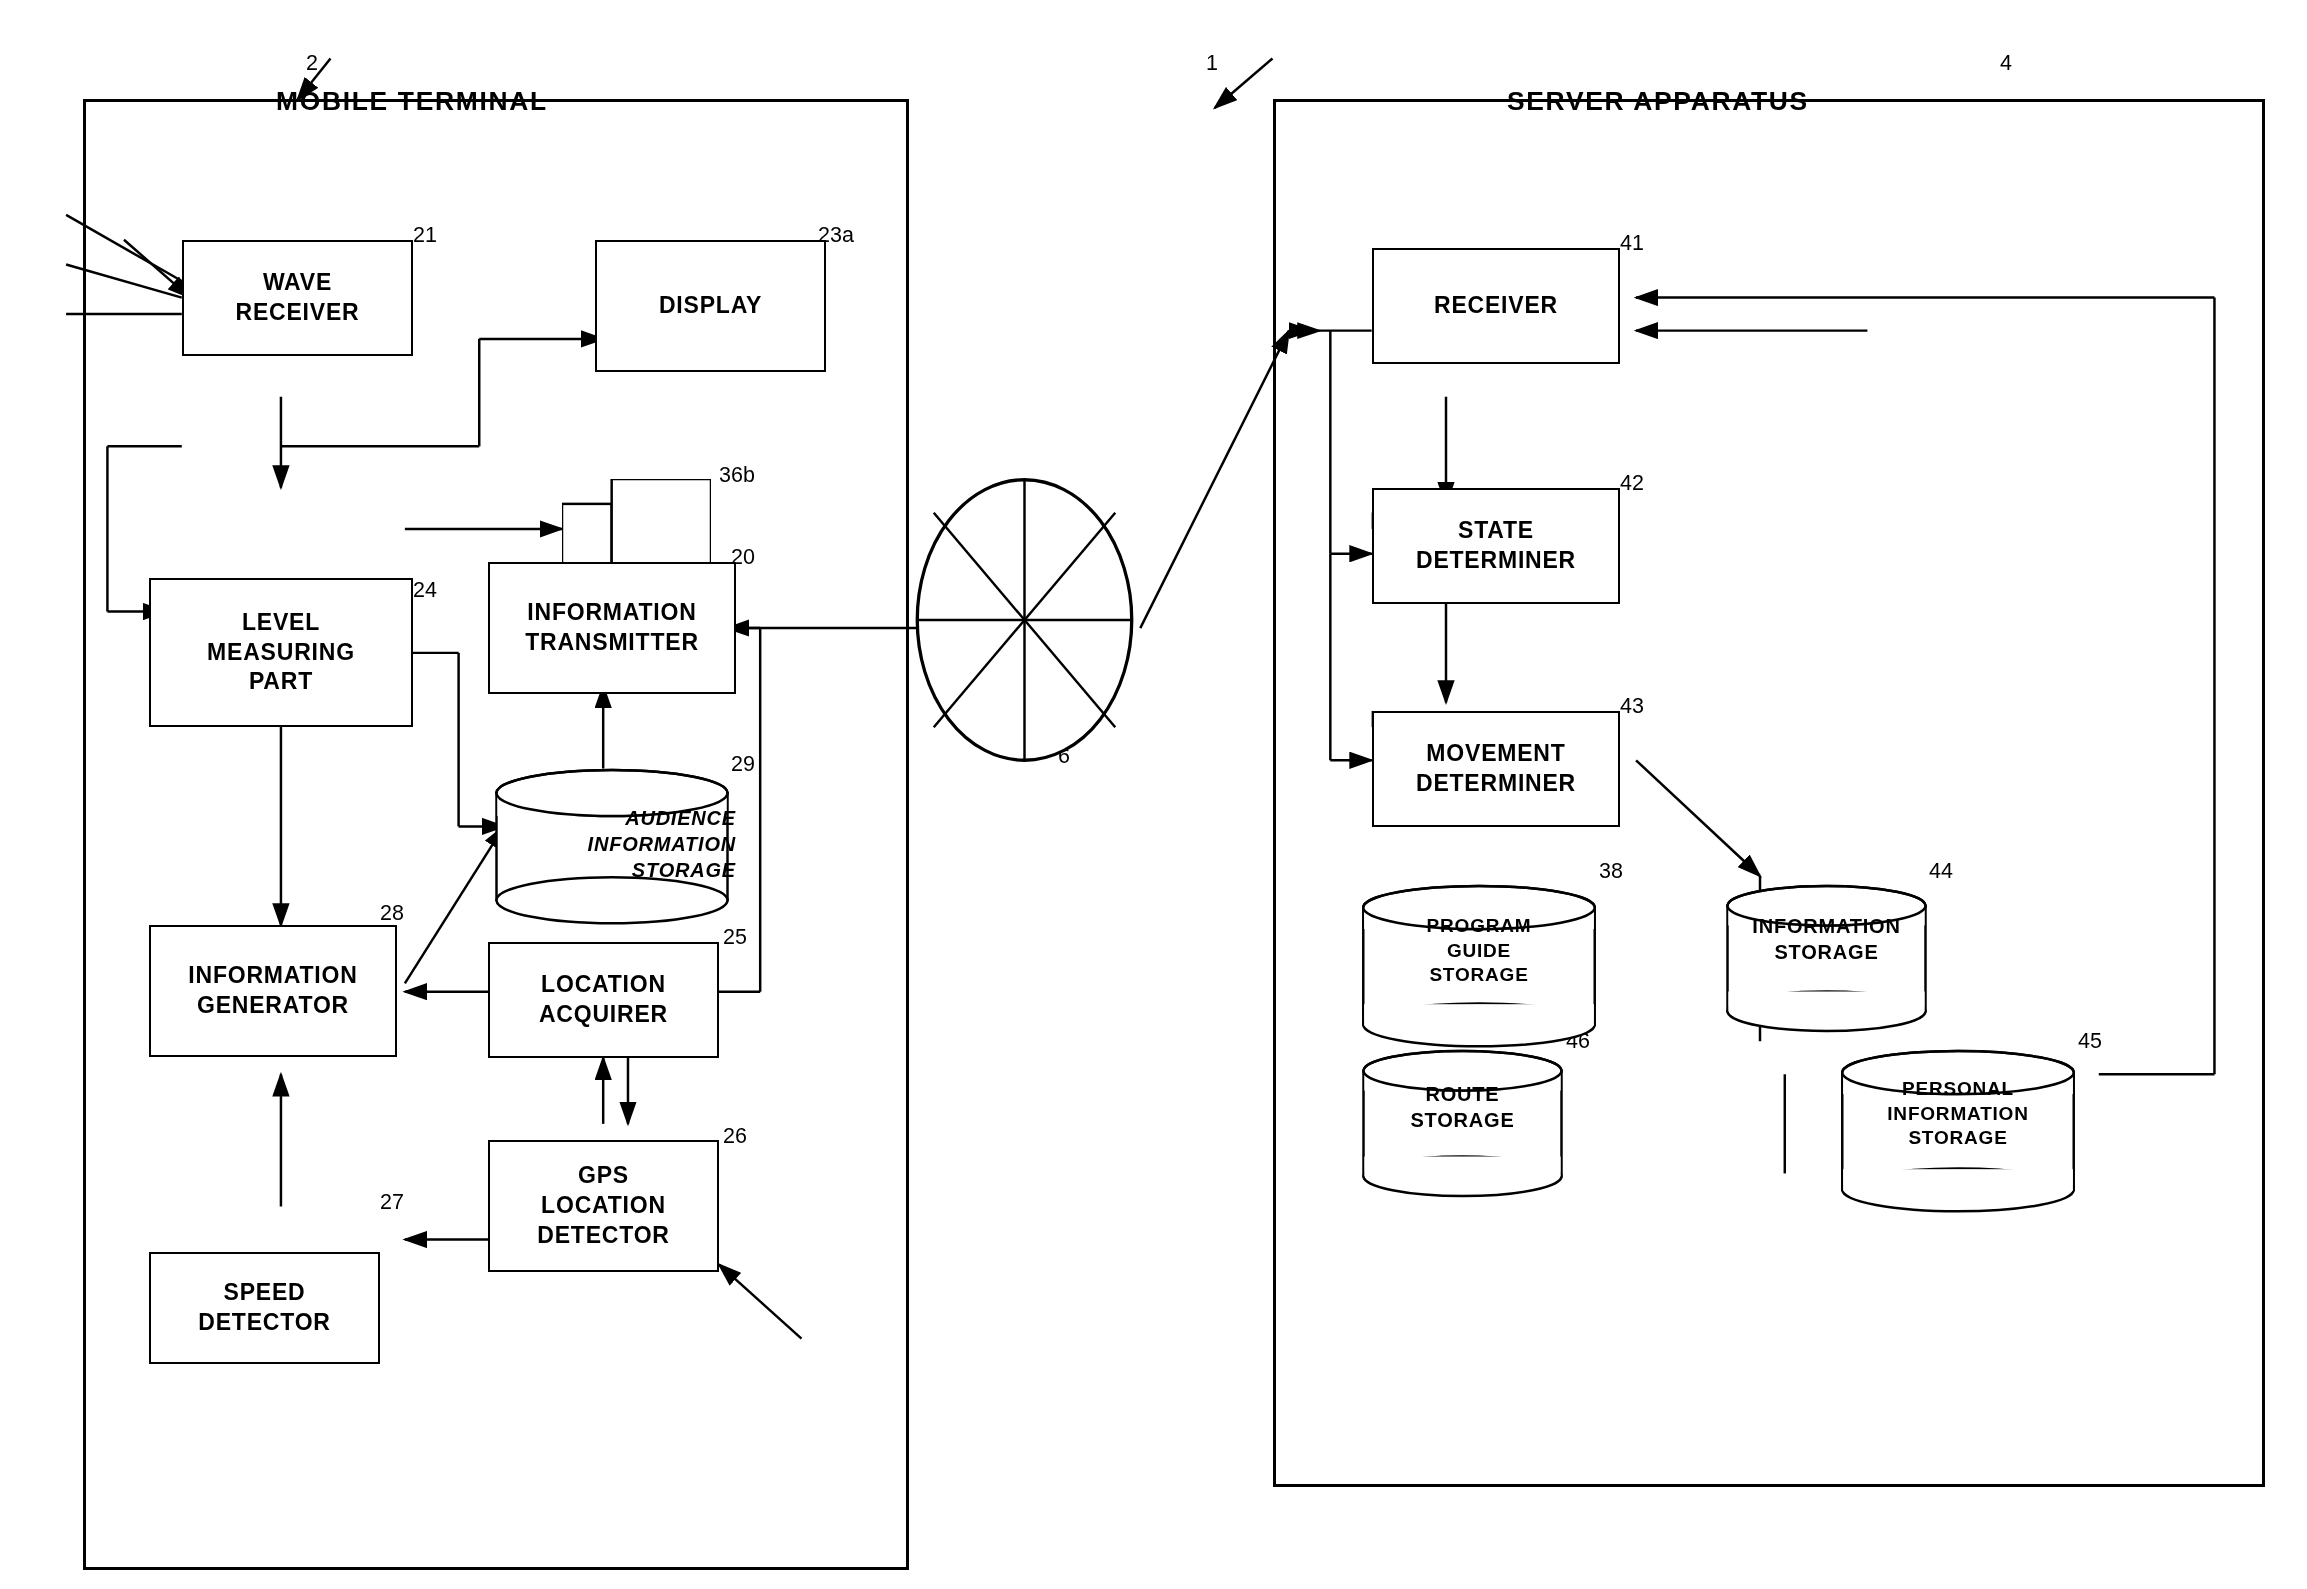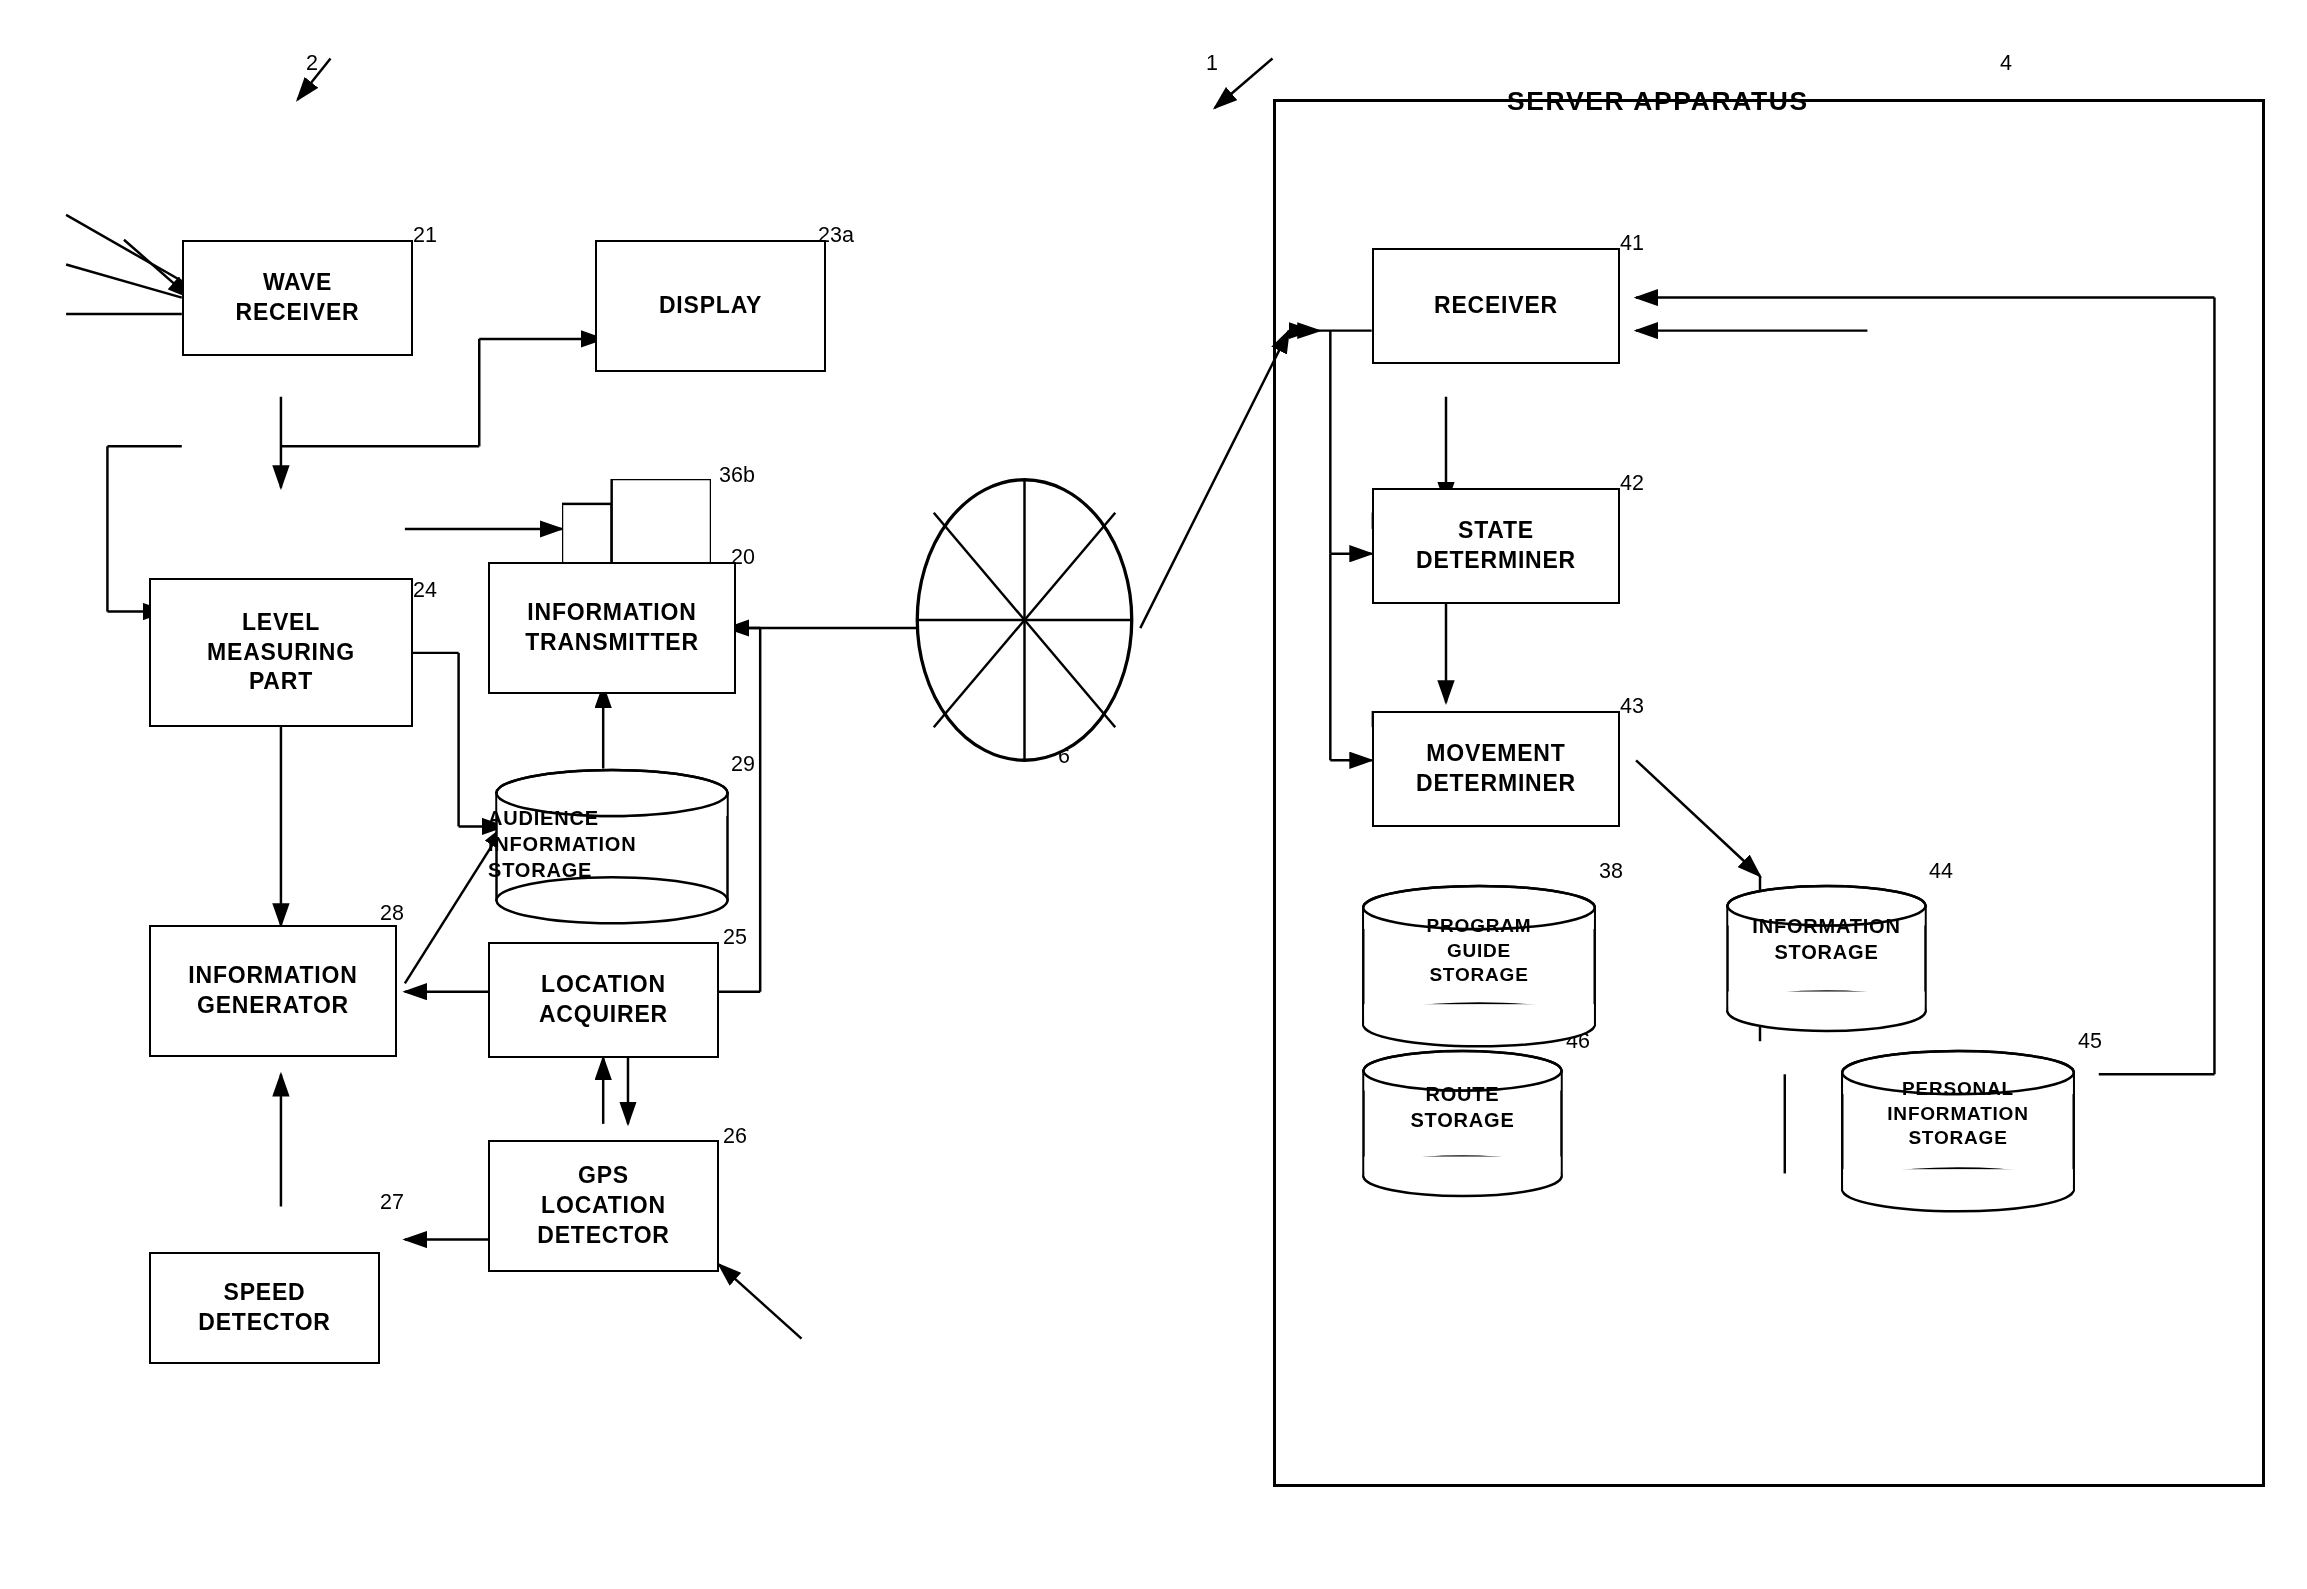--- a/index.html
+++ b/index.html
@@ -189,20 +189,23 @@
   </svg>
 
   <span class="ref-num" style="top:51px; left:1206px;">1</span>
 
   <span class="ref-num" style="top:51px; left:306px;">2</span>
 
   <span class="ref-num" style="top:51px; left:2000px;">4</span>
 
   <span class="ref-num" style="top:744px; left:1058px;">6</span>
 
+  <div class="container-box" style="top:99px; left:83px; width:826px; height:1471px;">
+    <span class="container-label" style="top:-16.5px; left:190px;">MOBILE TERMINAL</span>
+  </div>
 
   <div class="container-box" style="top:99px; left:1273px; width:992px; height:1388px;">
     <span class="container-label" style="top:-16.5px; left:231px;">SERVER APPARATUS</span>
   </div>
 
   <div class="box" style="top:240px; left:182px; width:231px; height:116px;">
     <span>WAVE<br>RECEIVER</span>
   </div>
   <span class="ref-num" style="top:223px; left:413px;">21</span>
 
@@ -253,21 +256,21 @@
 
       <rect x="10" y="40" width="280" height="130" fill="white" stroke="black" stroke-width="3"></rect>
 
       <ellipse cx="150" cy="40" rx="140" ry="28" fill="white" stroke="black" stroke-width="3"></ellipse>
 
       <ellipse cx="150" cy="170" rx="140" ry="28" fill="white" stroke="black" stroke-width="3"></ellipse>
 
       <rect x="11" y="40" width="278" height="28" fill="white"></rect>
       <ellipse cx="150" cy="40" rx="140" ry="28" fill="none" stroke="black" stroke-width="3"></ellipse>
     </svg>
-    <span class="cyl-label" style="position:absolute; top:45px; left:0; width:100%; font-size:20px; font-weight:bold; text-align:left; line-height:1.3;">AUDIENCE<br>INFORMATION<br>STORAGE</span>
+    <span class="cyl-label" style="position:absolute; top:45px; left:0; width:100%; font-size:20px; font-weight:bold; text-align:right; line-height:1.3;font-style:italic;">AUDIENCE<br>INFORMATION<br>STORAGE</span>
   </div>
   <span class="ref-num" style="top:752px; left:731px;">29</span>
 
   <div class="box" style="top:562px; left:488px; width:248px; height:132px;">
     <span>INFORMATION<br>TRANSMITTER</span>
   </div>
   <span class="ref-num" style="top:545px; left:731px;">20</span>
 
   <div style="position:absolute; top:463px; left:909px; width:231px; height:314px;">
     <svg width="231" height="314" xmlns="http://www.w3.org/2000/svg" viewBox="0 0 280 380">

